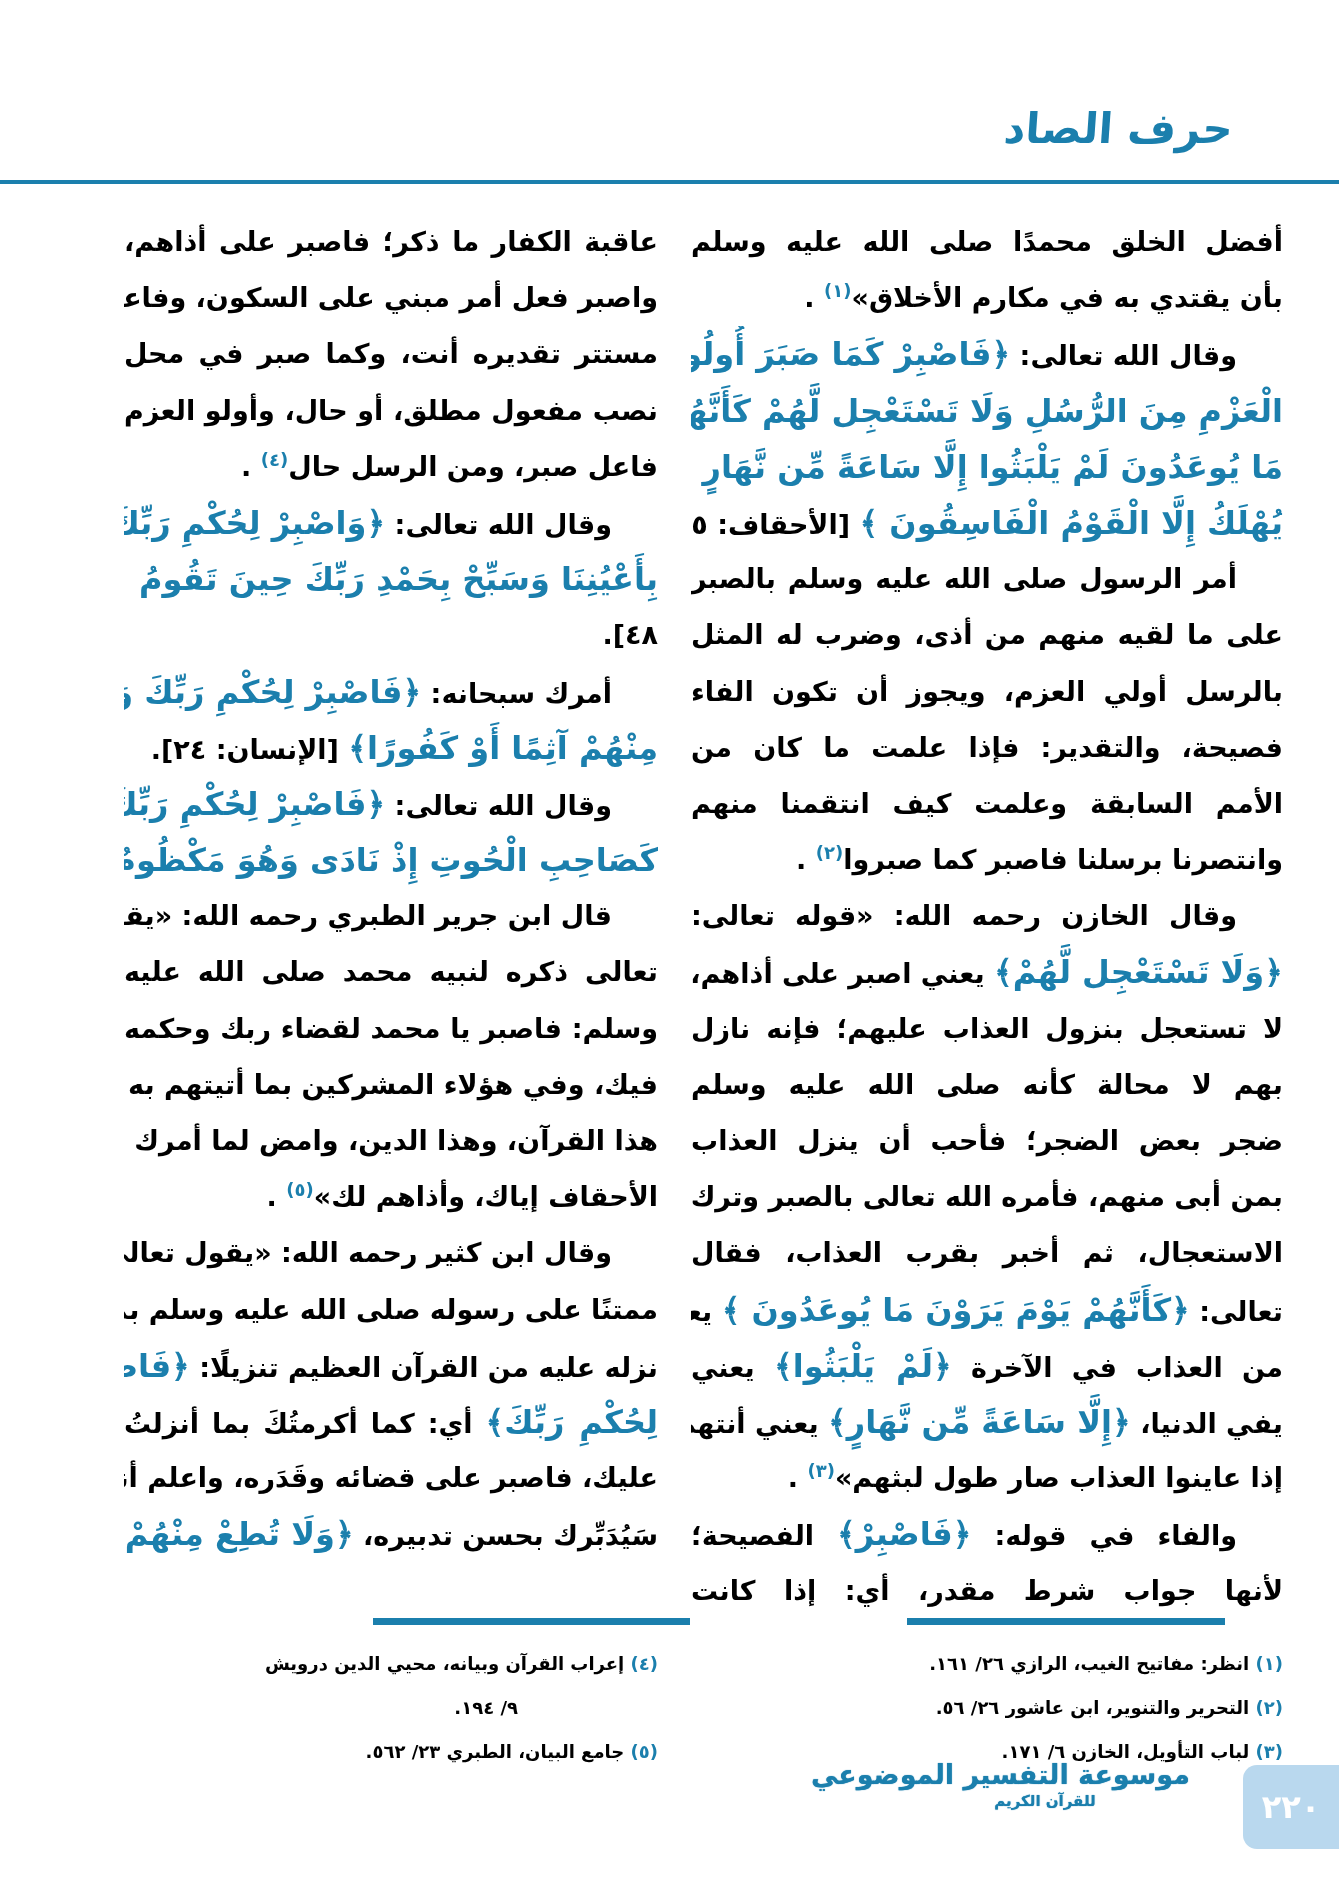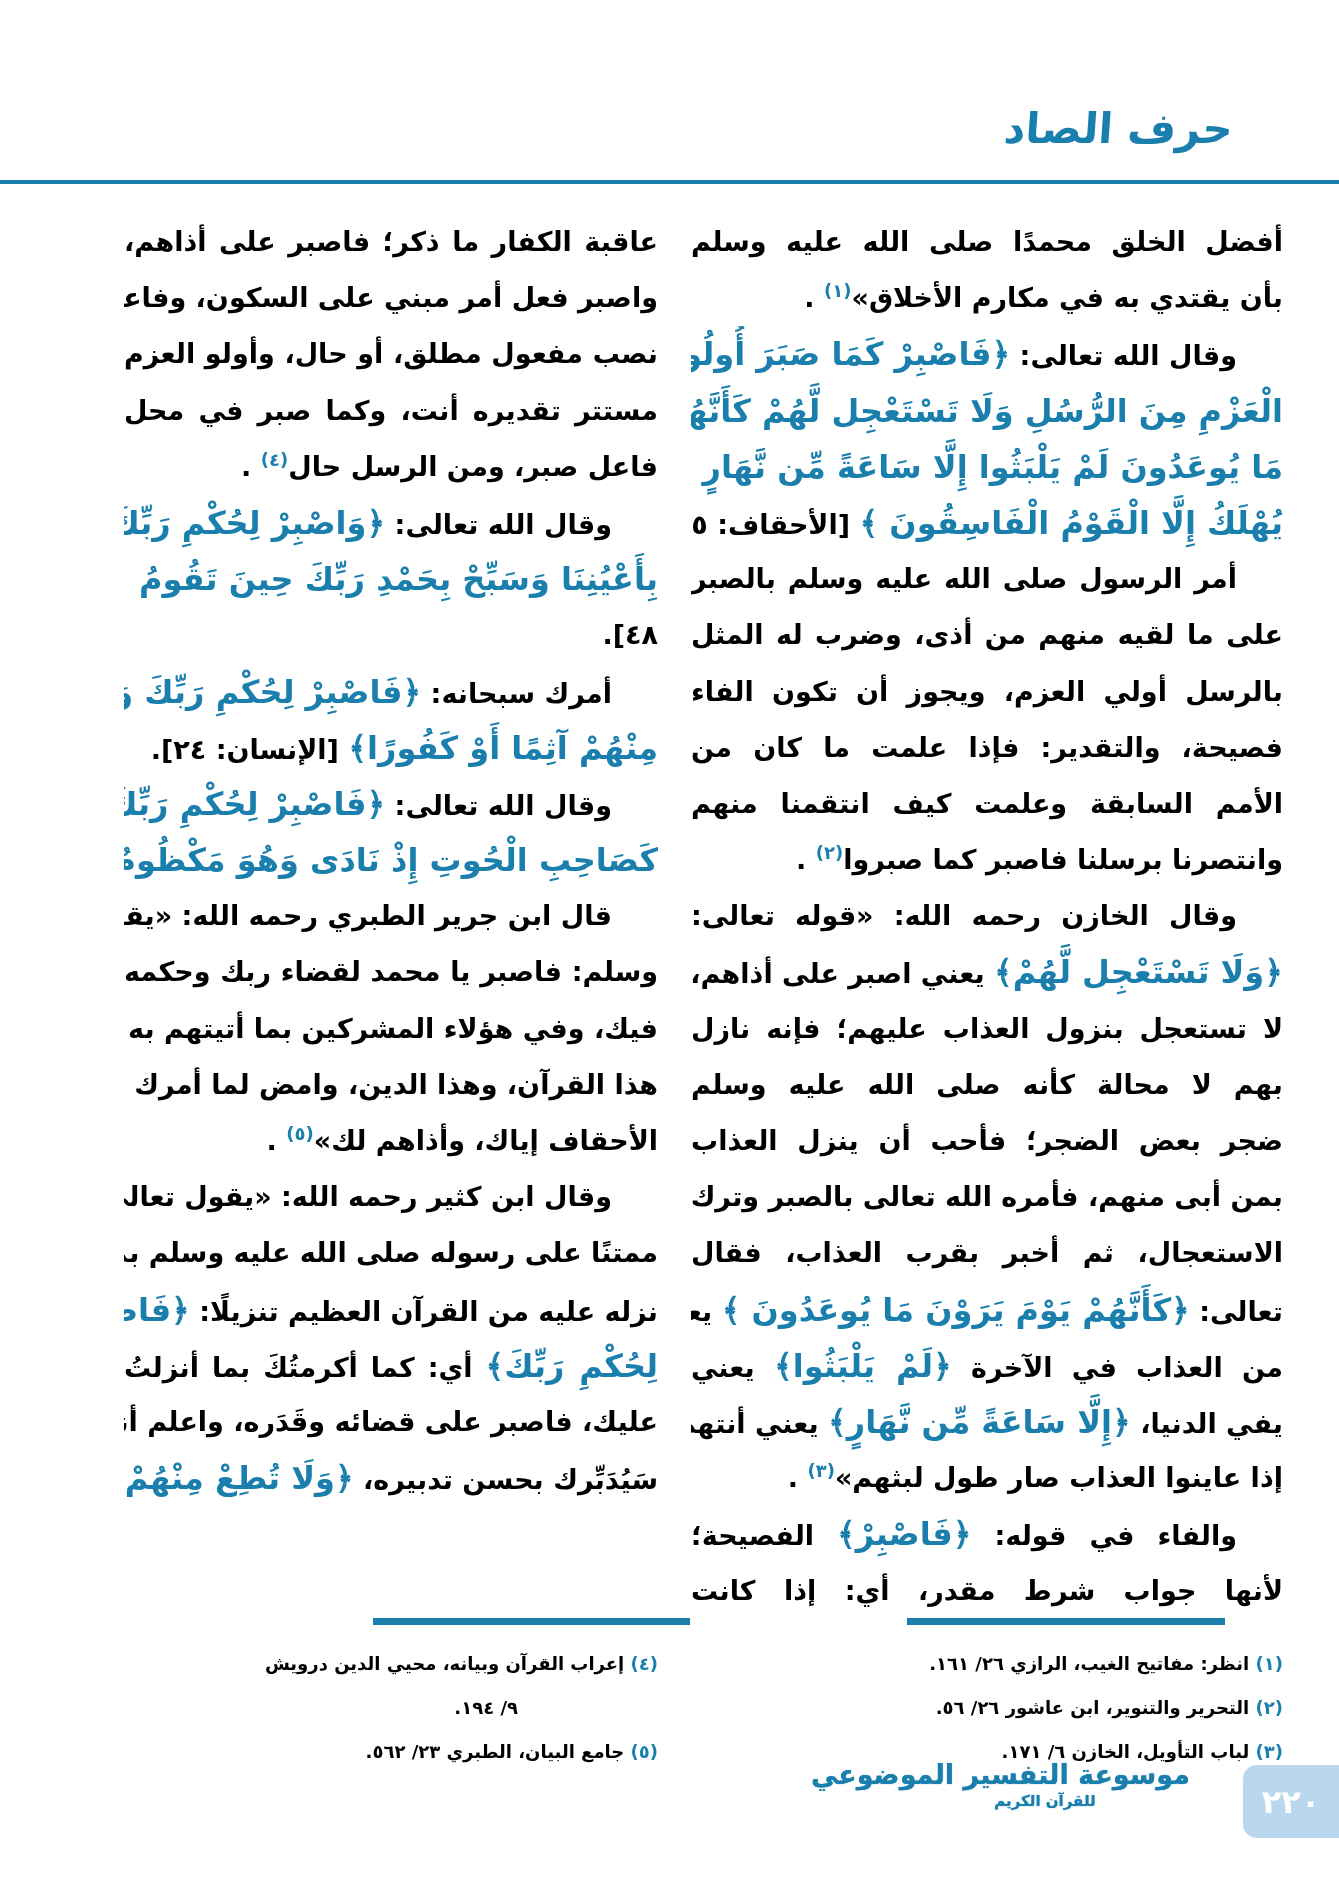--- a/index.html
+++ b/index.html
@@ -59,21 +59,21 @@
     position:absolute;
     top:1760px;left:900px;width:290px;
     text-align:center;color:var(--accent);
     line-height:1.1;
   }
   .logo-main{font-size:27px;white-space:nowrap;letter-spacing:-1px;text-shadow:0 0 1px var(--accent);}
   .logo-sub{font-size:15px;margin-top:3px;text-shadow:0 0 1px var(--accent);}
   .pagenum{
     position:absolute;
     top:1765px;left:1243px;
-    width:96px;height:73px;
+    width:96px;height:84px;
     background:var(--badge-bg);
     border-radius:14px 0 0 14px;
     display:flex;align-items:center;justify-content:center;
     color:var(--badge-text);
     font-size:32px;
     letter-spacing:4px;
     text-align:right;
   }
 </style>
 </head>
@@ -107,31 +107,32 @@
       <div class="ln"><span class="body">تعالى: </span><span class="quran">﴿كَأَنَّهُمْ يَوْمَ يَرَوْنَ مَا يُوعَدُونَ ﴾</span><span class="body"> يعني</span></div>
       <div class="ln"><span class="body">من العذاب في الآخرة </span><span class="quran">﴿لَمْ يَلْبَثُوا﴾</span><span class="body"> يعني</span></div>
       <div class="ln"><span class="body">يفي الدنيا، </span><span class="quran">﴿إِلَّا سَاعَةً مِّن نَّهَارٍ﴾</span><span class="body"> يعني أنتهم</span></div>
       <div class="ln end"><span class="body">إذا عاينوا العذاب صار طول لبثهم»</span><span class="ref">(٣)</span><span class="body"> .</span></div>
       <div class="ln ind"><span class="body">والفاء في قوله: </span><span class="quran">﴿فَاصْبِرْ﴾</span><span class="body"> الفصيحة؛</span></div>
       <div class="ln"><span class="body">لأنها جواب شرط مقدر، أي: إذا كانت</span></div>
     </div>
   <div class="col col-left" id="col-left">
       <div class="ln"><span class="body">عاقبة الكفار ما ذكر؛ فاصبر على أذاهم،</span></div>
       <div class="ln"><span class="body">واصبر فعل أمر مبني على السكون، وفاعله</span></div>
+      <div class="ln"><span class="body">مستتر تقديره أنت، وكما صبر في محل</span></div>
       <div class="ln"><span class="body">نصب مفعول مطلق، أو حال، وأولو العزم</span></div>
-      <div class="ln"><span class="body">مستتر تقديره أنت، وكما صبر في محل</span></div>
       <div class="ln end"><span class="body">فاعل صبر، ومن الرسل حال</span><span class="ref">(٤)</span><span class="body"> .</span></div>
       <div class="ln ind"><span class="body">وقال الله تعالى: </span><span class="quran">﴿وَاصْبِرْ لِحُكْمِ رَبِّكَ فَإِنَّكَ</span></div>
       <div class="ln"><span class="quran">بِأَعْيُنِنَا وَسَبِّحْ بِحَمْدِ رَبِّكَ حِينَ تَقُومُ ﴾</span><span class="body"> [الطور:</span></div>
       <div class="ln end"><span class="body">٤٨].</span></div>
       <div class="ln ind"><span class="body">أمرك سبحانه: </span><span class="quran">﴿فَاصْبِرْ لِحُكْمِ رَبِّكَ وَلَا تُطِعْ</span></div>
       <div class="ln end"><span class="quran">مِنْهُمْ آثِمًا أَوْ كَفُورًا﴾</span><span class="body"> [الإنسان: ٢٤].</span></div>
       <div class="ln ind"><span class="body">وقال الله تعالى: </span><span class="quran">﴿فَاصْبِرْ لِحُكْمِ رَبِّكَ وَلَا تَكُن</span></div>
       <div class="ln end"><span class="quran">كَصَاحِبِ الْحُوتِ إِذْ نَادَى وَهُوَ مَكْظُومٌ﴾</span><span class="body"> [القلم: ٤٨].</span></div>
       <div class="ln ind"><span class="body">قال ابن جرير الطبري رحمه الله: «يقول</span></div>
+      <div class="ln"><span class="body">تعالى ذكره لنبيه محمد صلى الله عليه</span></div>
       <div class="ln"><span class="body">وسلم: فاصبر يا محمد لقضاء ربك وحكمه</span></div>
       <div class="ln"><span class="body">فيك، وفي هؤلاء المشركين بما أتيتهم به من</span></div>
       <div class="ln"><span class="body">هذا القرآن، وهذا الدين، وامض لما أمرك به</span></div>
       <div class="ln end"><span class="body">الأحقاف إياك، وأذاهم لك»</span><span class="ref">(٥)</span><span class="body"> .</span></div>
       <div class="ln ind"><span class="body">وقال ابن كثير رحمه الله: «يقول تعالى</span></div>
       <div class="ln"><span class="body">ممتنًا على رسوله صلى الله عليه وسلم بما</span></div>
       <div class="ln"><span class="body">نزله عليه من القرآن العظيم تنزيلًا: </span><span class="quran">﴿فَاصْبِرْ</span></div>
       <div class="ln"><span class="quran">لِحُكْمِ رَبِّكَ﴾</span><span class="body"> أي: كما أكرمتُكَ بما أنزلتُ</span></div>
       <div class="ln"><span class="body">عليك، فاصبر على قضائه وقَدَره، واعلم أنه</span></div>
       <div class="ln"><span class="body">سَيُدَبِّرك بحسن تدبيره، </span><span class="quran">﴿وَلَا تُطِعْ مِنْهُمْ آثِمًا أَوْ</span></div>

